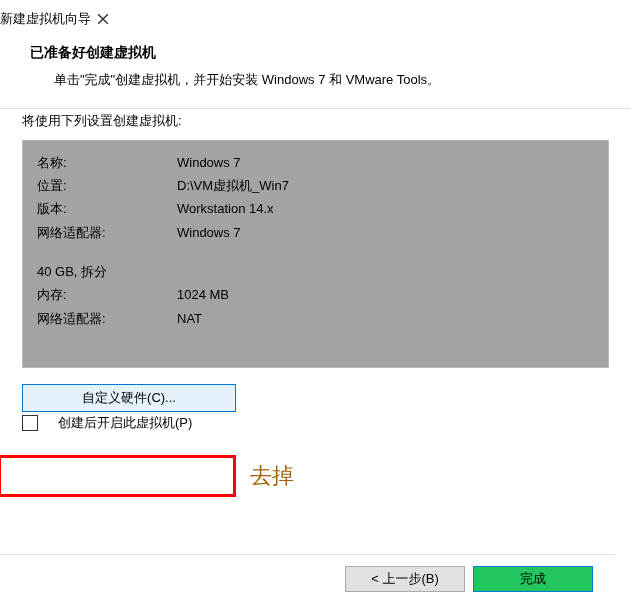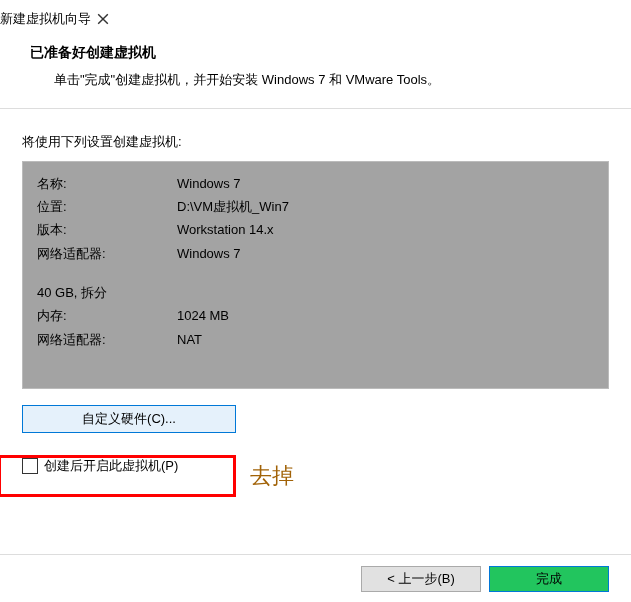--- a/index.html
+++ b/index.html
@@ -36,21 +36,21 @@
       font-size: 13px;
       padding-left: 24px;
       line-height: 1.5;
     }
     .divider {
       border: none;
       border-top: 1px solid #ddd;
       margin: 0;
     }
     .content {
-      padding: 24px 22px 10px 22px;
+      padding: 3px 22px 10px 22px;
     }
     .intro {
       font-size: 13px;
       margin-bottom: 10px;
     }
     .settings-box {
       border: 1px solid #bbb;
       background: #a3a3a3;
       padding: 10px 14px;
       height: 228px;
@@ -67,24 +67,24 @@
       margin-top: 16px;
       width: 214px;
       height: 28px;
       border: 1px solid #0078d7;
       background: #e5f1fb;
       font-size: 13px;
       font-family: inherit;
       cursor: pointer;
     }
     .checkbox-row {
-      margin-top: 24px;
+      margin-top: 2px;
       display: flex;
       align-items: center;
-      gap: 6px;
+      gap: 20px;
     }
     .checkbox-box {
       width: 16px; height: 16px;
       border: 1px solid #333;
       background: #fff;
       cursor: pointer;
     }
     .checkbox-label { font-size: 13px; cursor: pointer; }
     .red-box {
       position: absolute;
@@ -92,21 +92,21 @@
       pointer-events: none;
     }
     .red-text {
       position: absolute;
       color: #a16207;
       font-size: 22px;
       font-family: "SimSun", serif;
     }
     .footer {
       position: absolute;
-      bottom: 0; left: 0; right: 0;
+      bottom: 0; left: 0; right: 16px;
       height: 48px;
       border-top: 1px solid #ddd;
       display: flex;
       justify-content: flex-end;
       align-items: center;
       padding-right: 22px;
       gap: 8px;
       background: #fff;
     }
     .footer-btn {

